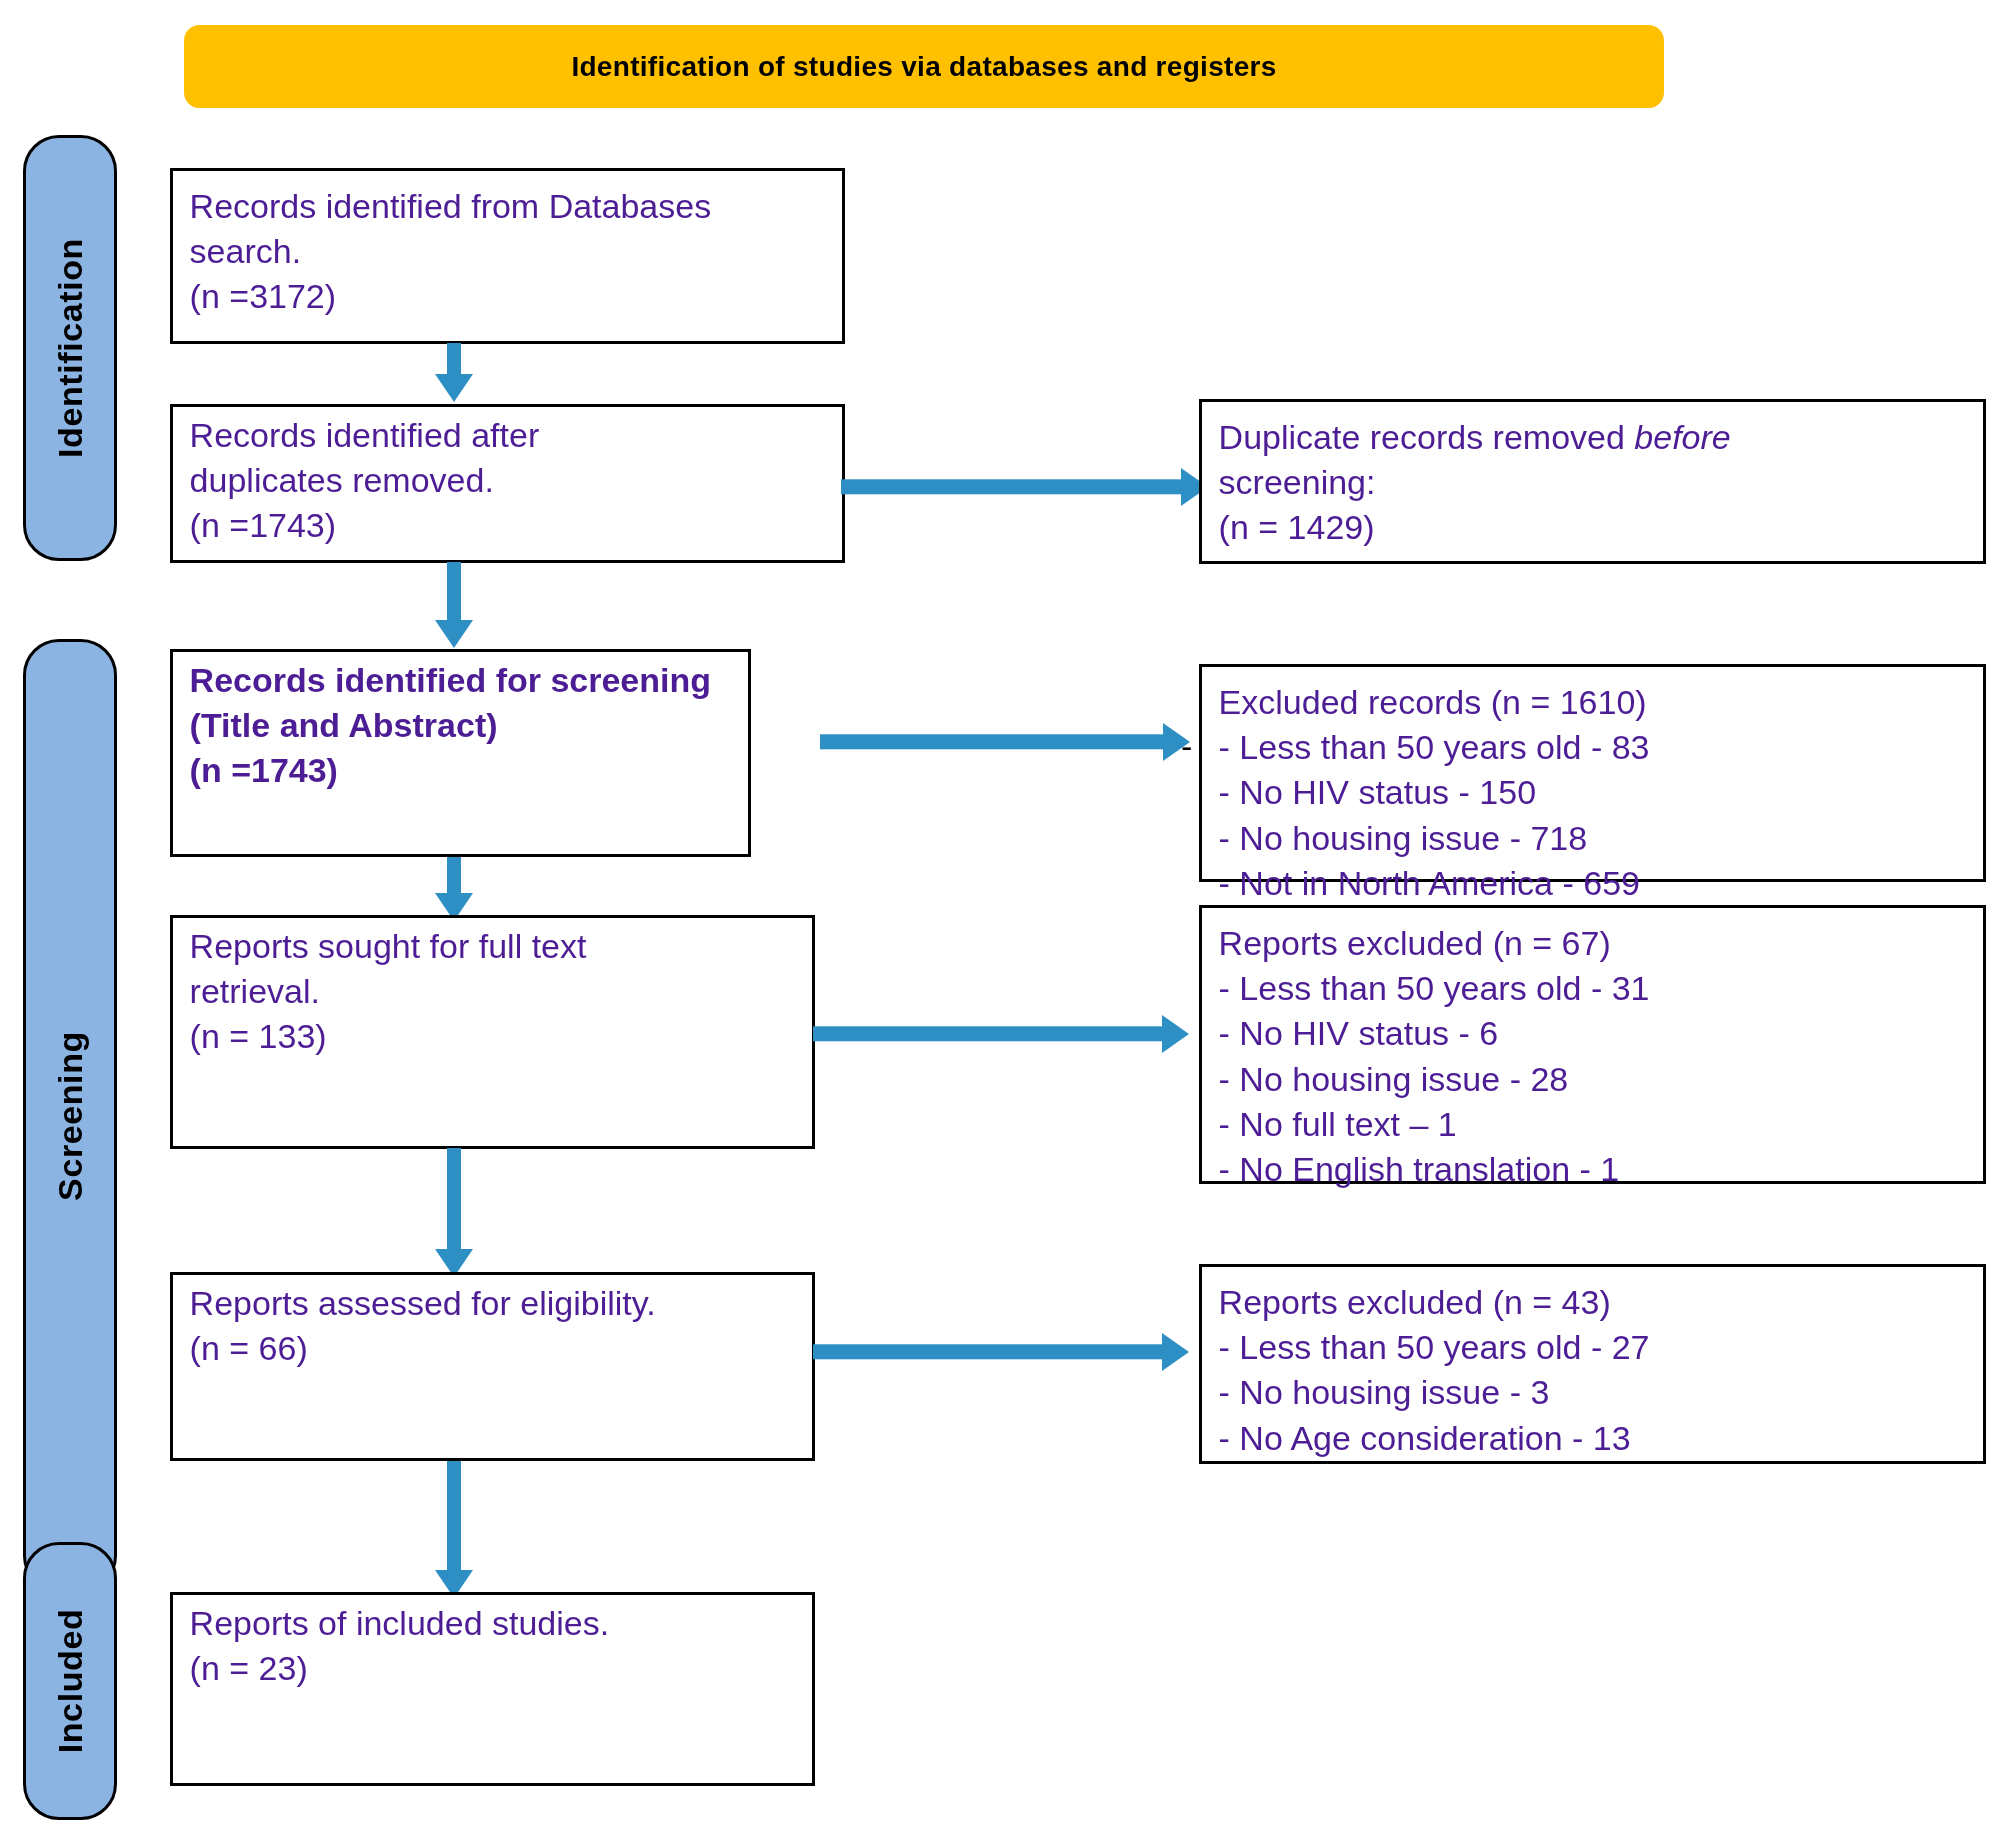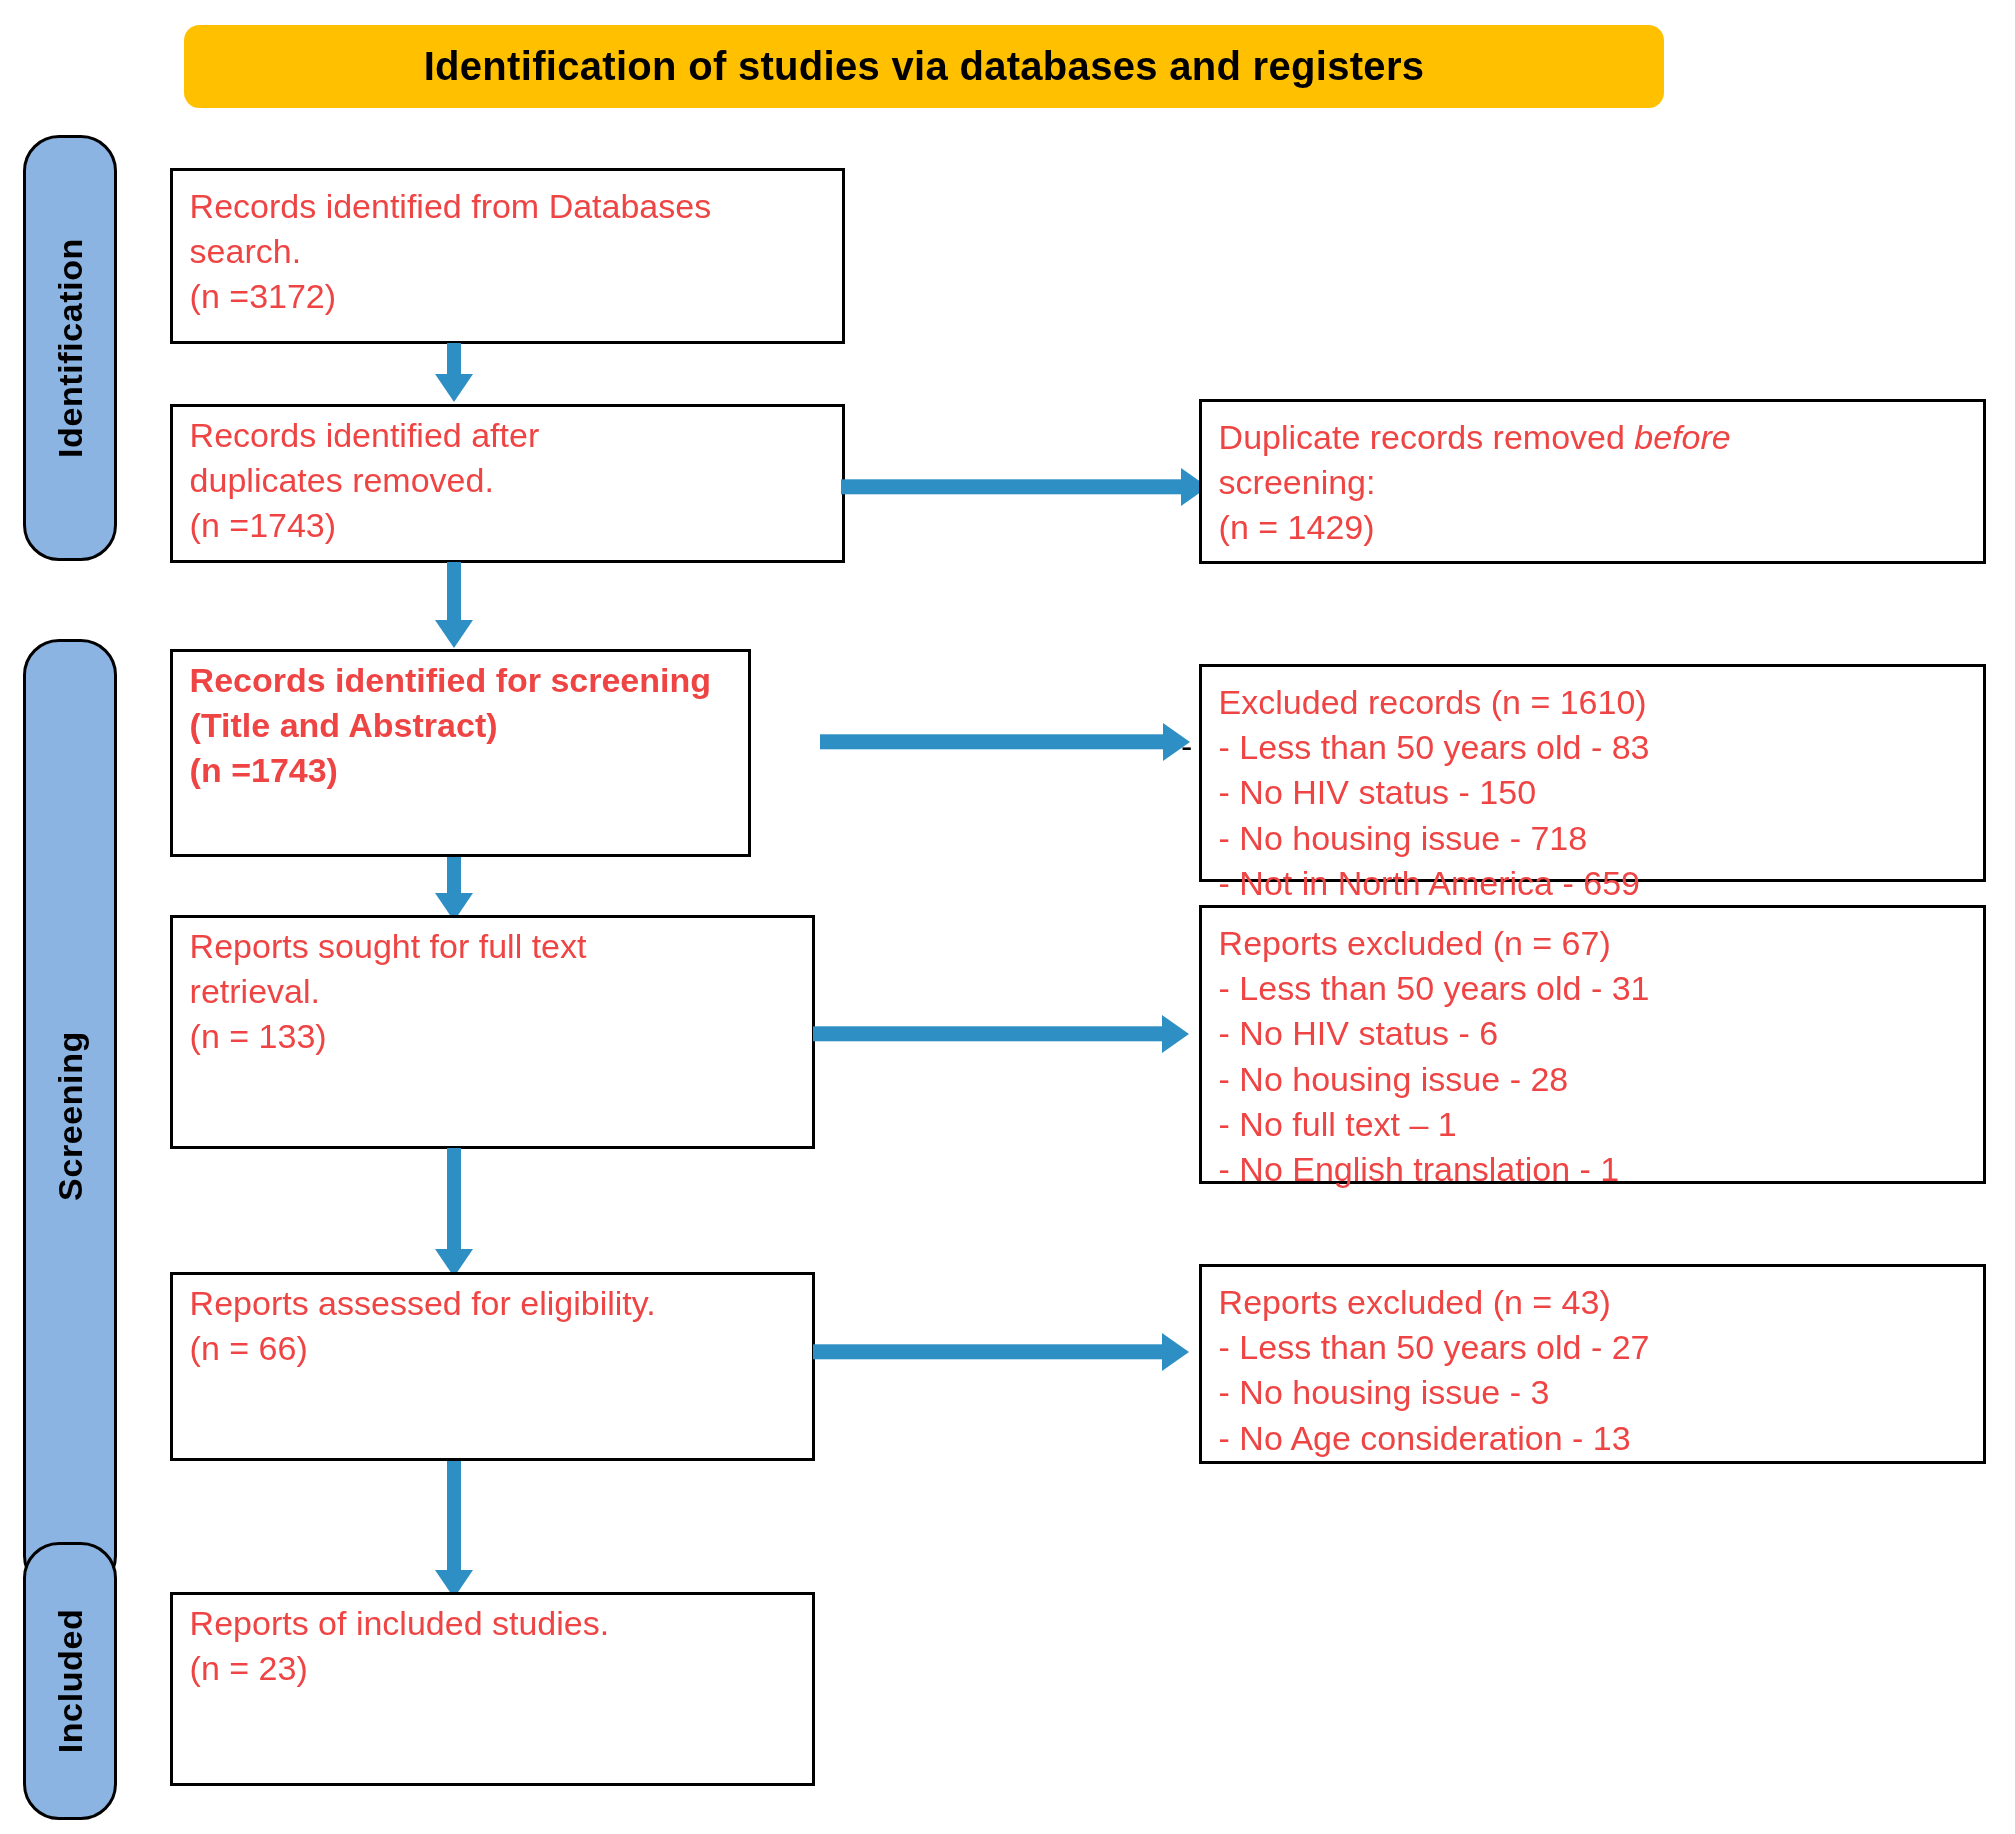--- a/index.html
+++ b/index.html
@@ -43,42 +43,42 @@
   #title-banner {
     position: absolute;
     background: #FFC000;
     border-radius: 15.4px;
     box-sizing: border-box;
     display: flex;
     align-items: center;
     justify-content: center;
   }
   #title-banner .title-text {
-    font-size: 40px;
+    font-size: 28px;
     font-weight: bold;
     color: #000000;
     text-align: center;
     letter-spacing: 0.3px;
   }
 
   
   .flow-box {
     position: absolute;
     background: #ffffff;
     border: 3px solid #000000;
     box-sizing: border-box;
     display: flex;
     flex-direction: column;
     justify-content: flex-start;
     padding: 6px 16.6px;
   }
   .flow-box .line {
     font-size: 34px;
     line-height: 1.33;
-    color: #ef4444;
+    color: #4c1d95;
     white-space: nowrap;
   }
   .flow-box.top-aligned {
     justify-content: flex-start;
     padding-top: 13px;
   }
   .italic { font-style: italic; }
 
   
   .arrow-v {

